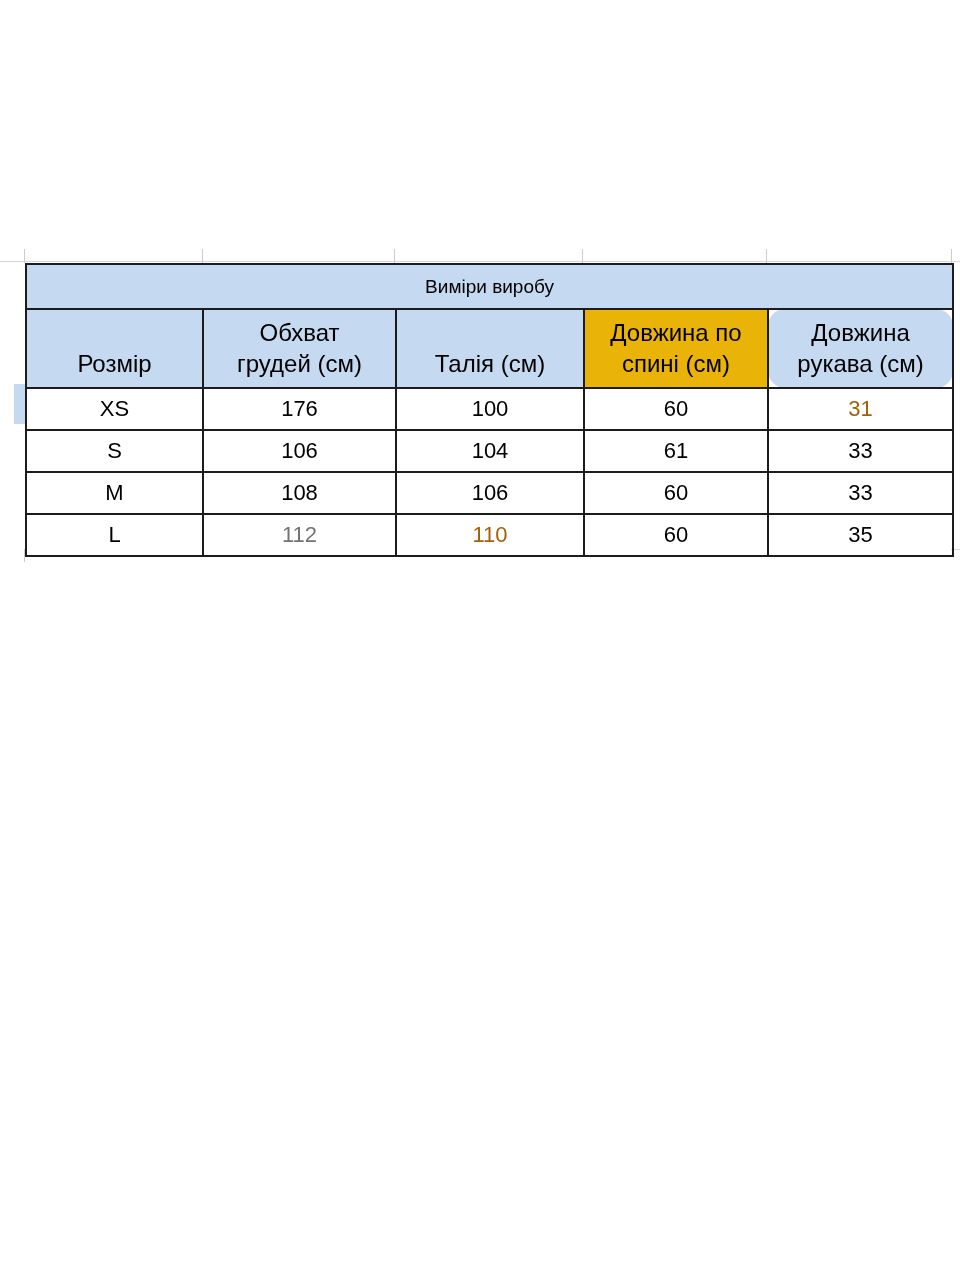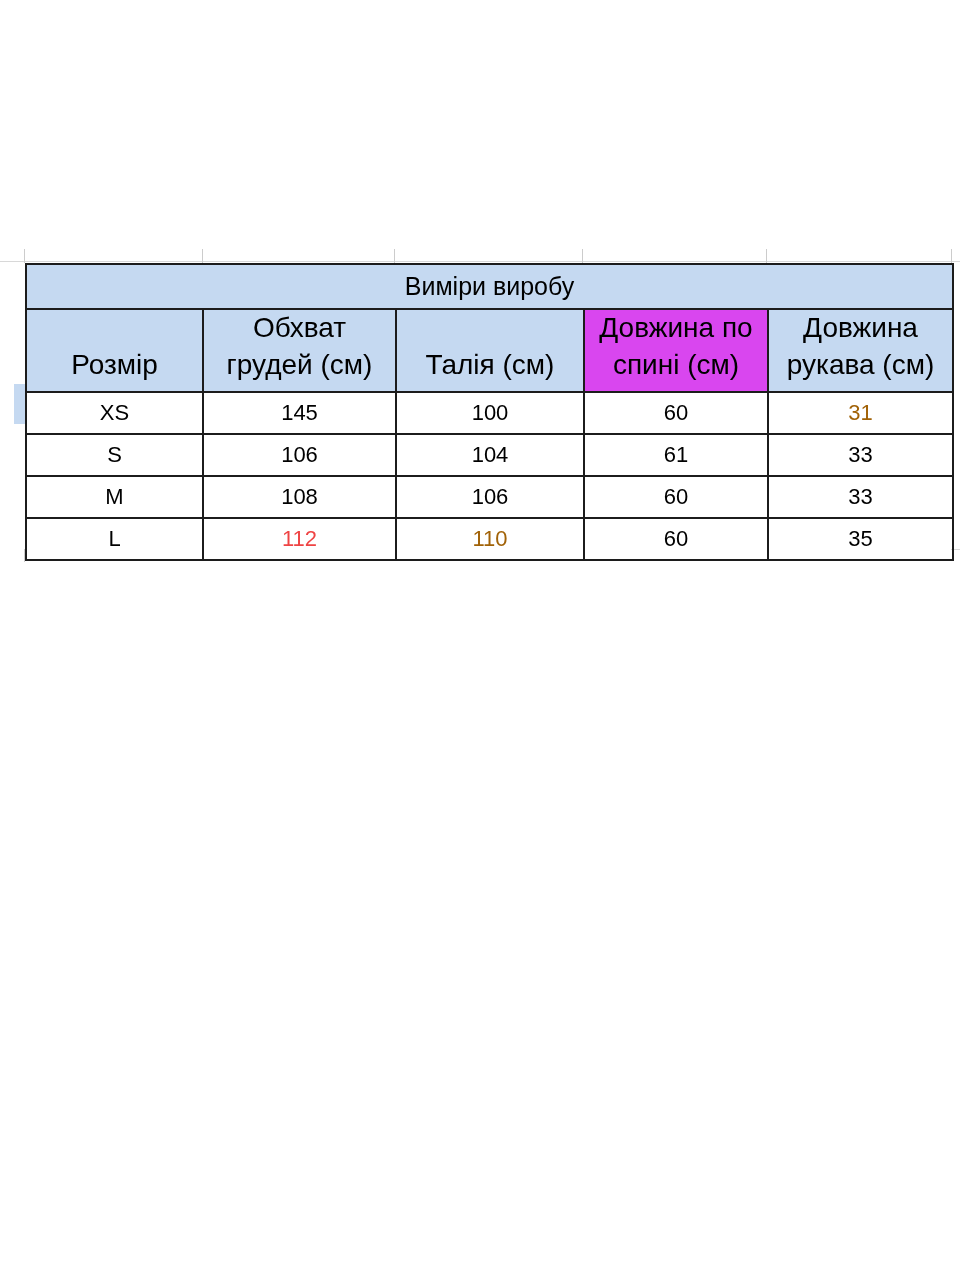--- a/index.html
+++ b/index.html
@@ -55,26 +55,26 @@
   }
   table.size-chart td, table.size-chart th {
     border-style: solid;
     border-width: 2px;
     padding: 0;
     text-align: center;
     font-weight: normal;
   }
   tr.title-row td {
     height: 43px;
-    font-size: 25px;
+    font-size: 19px;
     vertical-align: middle;
   }
   tr.header-row td {
     height: 70px;
-    font-size: 28px;
+    font-size: 24px;
     vertical-align: bottom;
     white-space: pre-line;
     line-height: 1.32;
     padding-bottom: 7px;
   }
   tr.data-row td {
     height: 40px;
     font-size: 22px;
     vertical-align: middle;
   }
@@ -106,48 +106,48 @@
     </colgroup>
     <tbody>
       <tr class="title-row">
         <td colspan="5" class="hdr" style="border-color: rgb(28, 28, 28); color: rgb(0, 0, 0); background: rgb(197, 217, 241);">Виміри виробу</td>
       </tr>
       <tr class="header-row">
         <td class="hdr" style="border-color: rgb(28, 28, 28); color: rgb(0, 0, 0); background: rgb(197, 217, 241);">Розмір</td>
         <td class="hdr" style="border-color: rgb(28, 28, 28); color: rgb(0, 0, 0); background: rgb(197, 217, 241);">Обхват
 грудей (см)</td>
         <td class="hdr" style="border-color: rgb(28, 28, 28); color: rgb(0, 0, 0); background: rgb(197, 217, 241);">Талія (см)</td>
-        <td class="hdr" style="border-color: rgb(28, 28, 28); color: rgb(0, 0, 0); background: #d946ef; margin-left: 12px;">Довжина по
+        <td class="hdr" style="border-color: rgb(28, 28, 28); color: rgb(0, 0, 0); background: #eab308; margin-left: 12px;">Довжина по
 спині (см)</td>
-        <td class="hdr" style="border-color: rgb(28, 28, 28); color: rgb(0, 0, 0); background: rgb(197, 217, 241);">Довжина
+        <td class="hdr" style="border-color: rgb(28, 28, 28); color: rgb(0, 0, 0); background: rgb(197, 217, 241); border-radius: 17px;">Довжина
 рукава (см)</td>
       </tr>
       <tr class="data-row">
         <td style="border-color: rgb(28, 28, 28); color: rgb(0, 0, 0);">XS</td>
-        <td style="border-color: rgb(28, 28, 28); color: rgb(0, 0, 0);">145</td>
+        <td style="border-color: rgb(28, 28, 28); color: rgb(0, 0, 0);">176</td>
         <td style="border-color: rgb(28, 28, 28); color: rgb(0, 0, 0);">100</td>
         <td style="border-color: rgb(28, 28, 28); color: rgb(0, 0, 0);">60</td>
         <td style="border-color: rgb(28, 28, 28); color: #a16207;">31</td>
       </tr>
       <tr class="data-row">
         <td style="border-color: rgb(28, 28, 28); color: rgb(0, 0, 0);">S</td>
         <td style="border-color: rgb(28, 28, 28); color: rgb(0, 0, 0);">106</td>
         <td style="border-color: rgb(28, 28, 28); color: rgb(0, 0, 0);">104</td>
         <td style="border-color: rgb(28, 28, 28); color: rgb(0, 0, 0); border-radius: 20px;">61</td>
         <td style="border-color: rgb(28, 28, 28); color: rgb(0, 0, 0);">33</td>
       </tr>
       <tr class="data-row">
         <td style="border-color: rgb(28, 28, 28); color: rgb(0, 0, 0);">M</td>
         <td style="border-color: rgb(28, 28, 28); color: rgb(0, 0, 0);">108</td>
         <td style="border-color: rgb(28, 28, 28); color: rgb(0, 0, 0);">106</td>
         <td style="border-color: rgb(28, 28, 28); color: rgb(0, 0, 0);">60</td>
         <td style="border-color: rgb(28, 28, 28); color: rgb(0, 0, 0);">33</td>
       </tr>
       <tr class="data-row">
         <td style="border-color: rgb(28, 28, 28); color: rgb(0, 0, 0);">L</td>
-        <td style="border-color: rgb(28, 28, 28); color: #ef4444;">112</td>
+        <td style="border-color: rgb(28, 28, 28); color: #737373;">112</td>
         <td style="border-color: rgb(28, 28, 28); color: #a16207;">110</td>
         <td style="border-color: rgb(28, 28, 28); color: rgb(0, 0, 0);">60</td>
         <td style="border-color: rgb(28, 28, 28); color: rgb(0, 0, 0); margin-left: 16px;">35</td>
       </tr>
     </tbody>
   </table>
 </div>
 
 </body></html>

